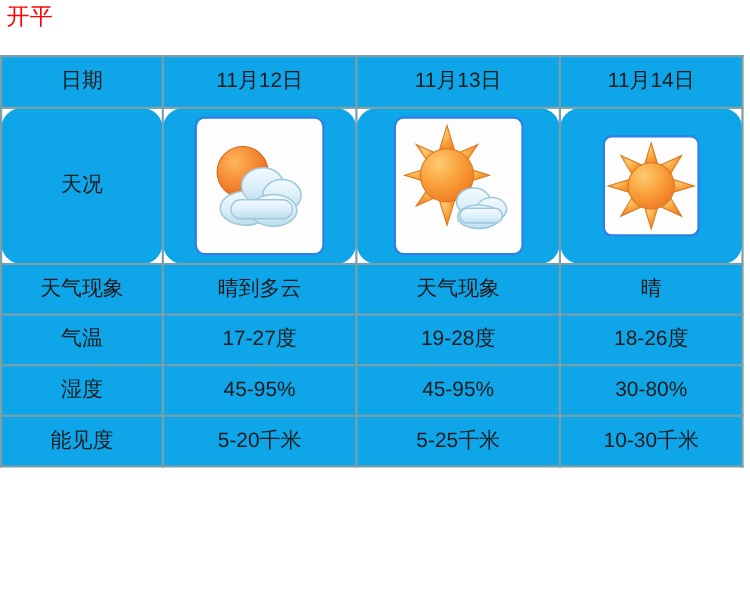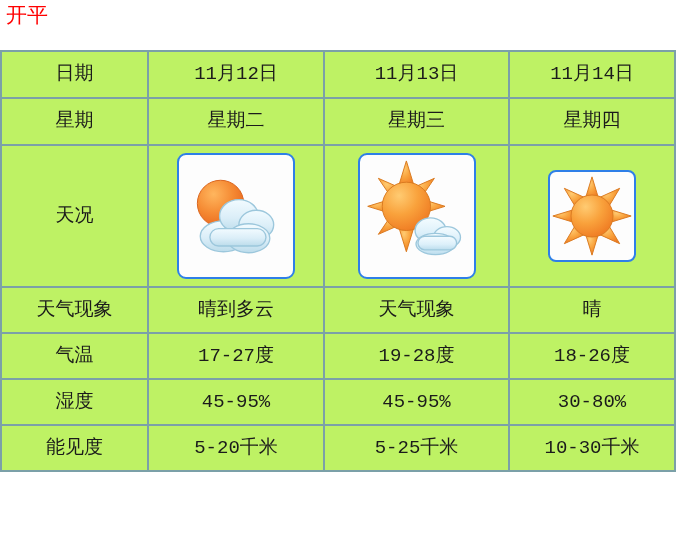--- a/index.html
+++ b/index.html
@@ -40,32 +40,32 @@
     width: 674px;
     table-layout: fixed;
     background: #ffffff;
   }
   table.fc td {
     border: 2px solid #7ba0a8;
     text-align: center;
     vertical-align: middle;
     color: #1b1b1b;
     font-size: 19px;
-    font-family: Liberation Mono, monospace;
+    font-family: Liberation Sans, sans-serif;
     padding: 0;
-    background: #bef264;
+    background: #0ea5e9;
   }
   col.c-label { width: 147px; }
   col.c-d1 { width: 176px; }
   col.c-d2 { width: 185px; }
   col.c-d3 { width: 166px; }
 
   tr.r-head td { height: 45px; }
   tr.r-week td { height: 45px; }
-  tr.r-icon td { height: 140px; }
+  tr.r-icon td { height: 140px; border-radius: 19px; }
   tr.r-data td { height: 44px; }
 
   .cell-text {
     display: block;
     line-height: 1.1;
     white-space: nowrap;
   }
 
   
   .icon-box {
@@ -117,34 +117,20 @@
             <span class="cell-text">11月12日</span>
           </td>
           <td>
             <span class="cell-text">11月13日</span>
           </td>
           <td>
             <span class="cell-text">11月14日</span>
           </td>
         </tr>
 
-        <tr class="r-week">
-          <td>
-            <span class="cell-text">星期</span>
-          </td>
-          <td>
-            <span class="cell-text">星期二</span>
-          </td>
-          <td>
-            <span class="cell-text">星期三</span>
-          </td>
-          <td>
-            <span class="cell-text">星期四</span>
-          </td>
-        </tr>
 
         <tr class="r-icon">
           <td>
             <span class="cell-text">天况</span>
           </td>
 
           <td>
             <div class="icon-box">
               <svg class="icon-svg" viewBox="0 0 118 126">
                 <defs>

